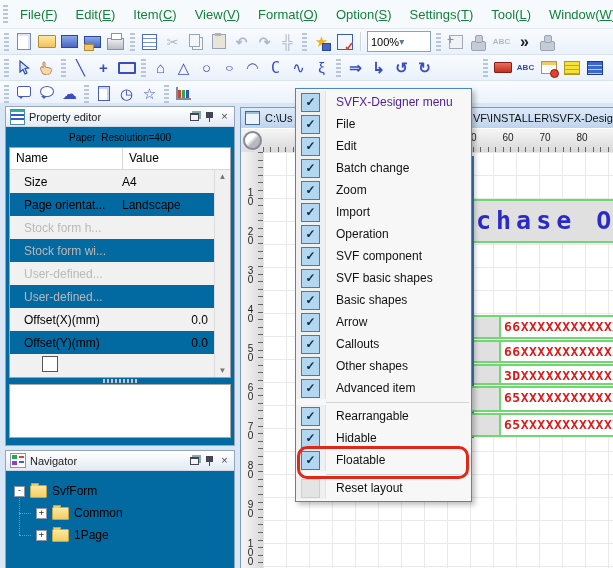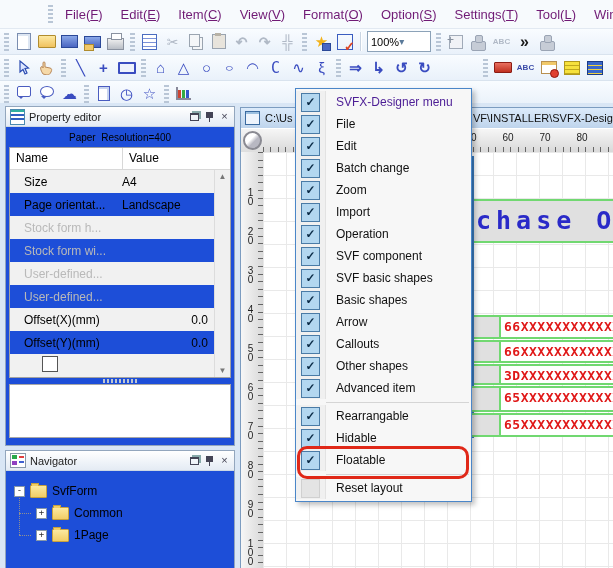--- a/index.html
+++ b/index.html
@@ -1,18 +1,18 @@
 <!DOCTYPE html>
 <html><head>
 <meta charset="utf-8">
 <style>
   html,body{margin:0;padding:0;width:613px;height:568px;overflow:hidden;
     font-family:"Liberation Sans",sans-serif;background:#d9e6f5;position:relative;}
   
-  .menubar{height:28px;display:flex;align-items:center;background:#f7fafd;border-bottom:1px solid #e2e9f2;font-size:13px;color:#701a75;padding-left:45px;}
+  .menubar{height:28px;display:flex;align-items:center;background:#f7fafd;border-bottom:1px solid #e2e9f2;font-size:13px;color:#15803d;}
   .mb-item{padding:0 9px;cursor:default;white-space:nowrap;}
   .mb-item .mn{text-decoration:underline;}
   .grip{width:5px;height:18px;margin:0 3px;flex:none;
     background:repeating-linear-gradient(180deg,#b9c6d6 0 2px,transparent 2px 4px);}
   .tb{display:flex;align-items:center;height:25px;background:linear-gradient(#f9fcff,#e9f1fa);border-bottom:1px solid #d9e3ee;padding:0 1px;}
   .tbi{width:21px;height:21px;display:inline-flex;align-items:center;justify-content:center;
     font-size:14px;color:#3a4aa8;margin:0 1px;position:relative;flex:none;}
   .tbi.dis{color:#b0b9c6;}
   .tsep{width:1px;height:19px;background:#c9d5e3;box-shadow:1px 0 0 #fff;margin:0 4px;flex:none;}
   .sp{flex:none;}
@@ -54,21 +54,21 @@
   .ic-bub-sq::after,.ic-bub-rd::after{content:"";position:absolute;left:5px;bottom:2px;border:3px solid transparent;border-top-color:#4a5cc0;}
   .ic-bub-rd::before{content:"";width:12px;height:9px;border:1px solid #4a5cc0;border-radius:50%;background:#fff;margin-top:-4px;}
   .ic-note::before{content:"";width:10px;height:13px;background:#fff;border:1px solid #4a5cc0;box-shadow:inset -2px 2px 0 #c8d4f0;}
   .ic-chart::before{content:"";width:13px;height:11px;border-left:2px solid #889;border-bottom:2px solid #889;
     background:linear-gradient(90deg,#c43 0 3px,transparent 3px 4px,#3a4 4px 7px,transparent 7px 8px,#35c 8px 11px,transparent 11px) 0 100%/11px 8px no-repeat;}
   .zoomcombo{width:56px;height:19px;border:1px solid #8ca2b8;background:#fff;display:inline-flex;align-items:center;
     font-size:11px;padding:0 3px;margin:0 2px;}
   .zoomcombo .chev{color:#5a7a9a;font-size:10px;}
   
   .workspace{position:absolute;left:0;top:103px;right:0;bottom:0;background:#d9e6f5;}
-  .panel{position:absolute;background:#1d4ed8;border:1px solid #93a6bd;}
+  .panel{position:absolute;background:#0369a1;border:1px solid #93a6bd;}
   .ptitle{height:19px;display:flex;align-items:center;gap:4px;padding:0 4px;
     background:linear-gradient(#ffffff,#e4ebf4);border-bottom:1px solid #cdd8e4;font-size:11px;color:#222;}
   .ptitle .sp-flex{flex:1;}
   .pbtn{width:11px;height:11px;display:inline-flex;align-items:center;justify-content:center;color:#445;font-size:11px;line-height:11px;}
   .b-float::before{content:"";width:7px;height:5px;border:1px solid #445;border-top-width:2px;box-shadow:2px -2px 0 -0px #8aa;}
   .b-pin::before{content:"";width:3px;height:6px;background:#445;box-shadow:-2px 0 0 #445,2px 0 0 #445;margin-bottom:3px;}
   .b-pin::after{content:"";position:absolute;width:1px;height:4px;background:#445;margin-top:7px;}
   .pe-ico{width:13px;height:14px;background:#fff;border:1px solid #4a8ab0;
     background-image:linear-gradient(#30b0a0 0 2px,transparent 2px 4px,#3060c0 4px 6px,transparent 6px 8px,#3060c0 8px 10px,transparent 10px);flex:none;}
   .nav-ico{width:14px;height:13px;background:#fff;border:1px solid #8898a8;position:relative;flex:none;}

